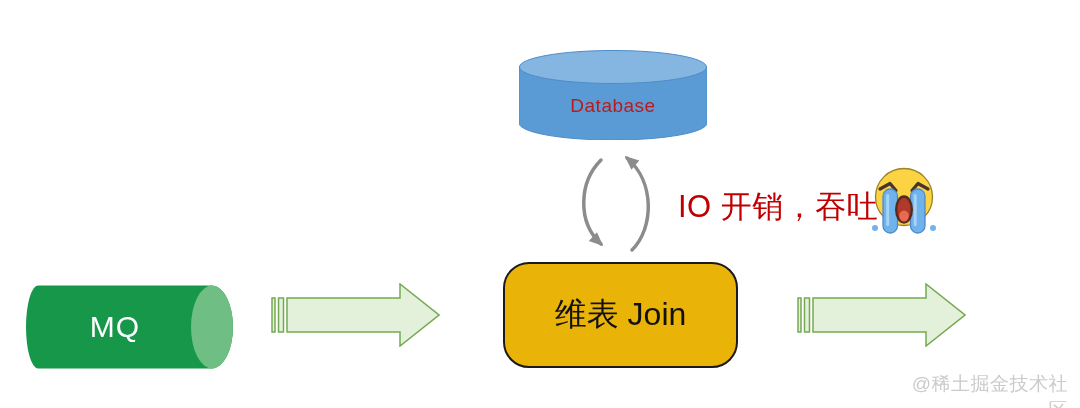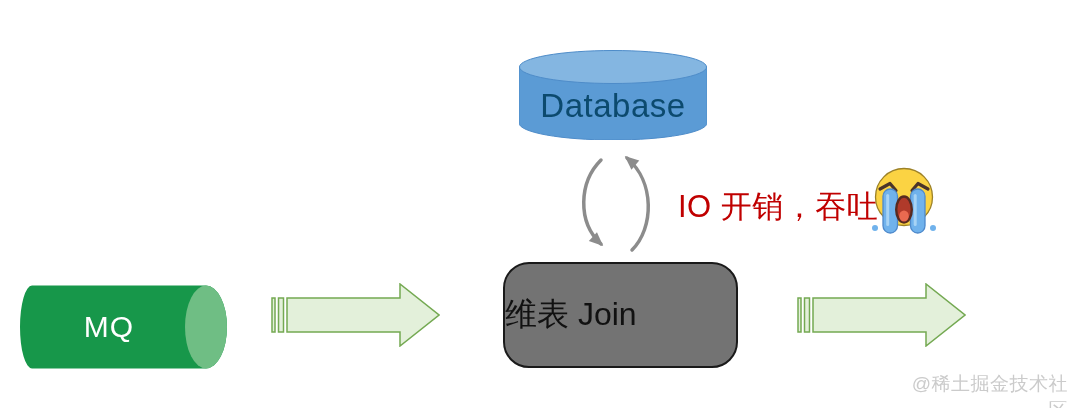--- a/index.html
+++ b/index.html
@@ -6,32 +6,32 @@
   body{
     width:1080px;height:408px;position:relative;background:#ffffff;
     font-family:"Liberation Sans","DejaVu Sans",sans-serif;
     overflow:hidden;
   }
   .abs{position:absolute;}
 
   
   .db-node{left:519px;top:50px;width:188px;height:90px;}
   .db-label{left:0;right:0;top:24px;bottom:2px;display:flex;align-items:center;justify-content:center;
-    color:#0c4a6e;font-size:33px;font-weight:400;letter-spacing:0.5px;}
+    color:#b91c1c;font-size:19px;font-weight:400;letter-spacing:0.5px;}
 
   
-  .mq-node{left:20px;top:275px;width:208px;height:104px;}
+  .mq-node{left:26px;top:275px;width:208px;height:104px;}
   .mq-label{left:0;right:30px;top:0;bottom:0;display:flex;align-items:center;justify-content:center;
     color:#ffffff;font-size:30px;font-weight:400;letter-spacing:1px;}
 
   
   .join-node{
-    left:503px;top:262px;width:235px;height:106px;background:#737373;
+    left:503px;top:262px;width:235px;height:106px;background:#eab308;
     border:2.5px solid #1a1a1a;border-radius:26px;box-sizing:border-box;
-    display:flex;align-items:center;
+    display:flex;align-items:center;justify-content:center;
     color:#111111;font-size:32px;
   }
 
   
   .cycle-arrows{left:565px;top:146px;width:110px;height:118px;}
 
   
   .flow-arrow-1{left:271px;top:283px;width:169px;height:64px;}
   .flow-arrow-2{left:797px;top:283px;width:169px;height:64px;}
 

